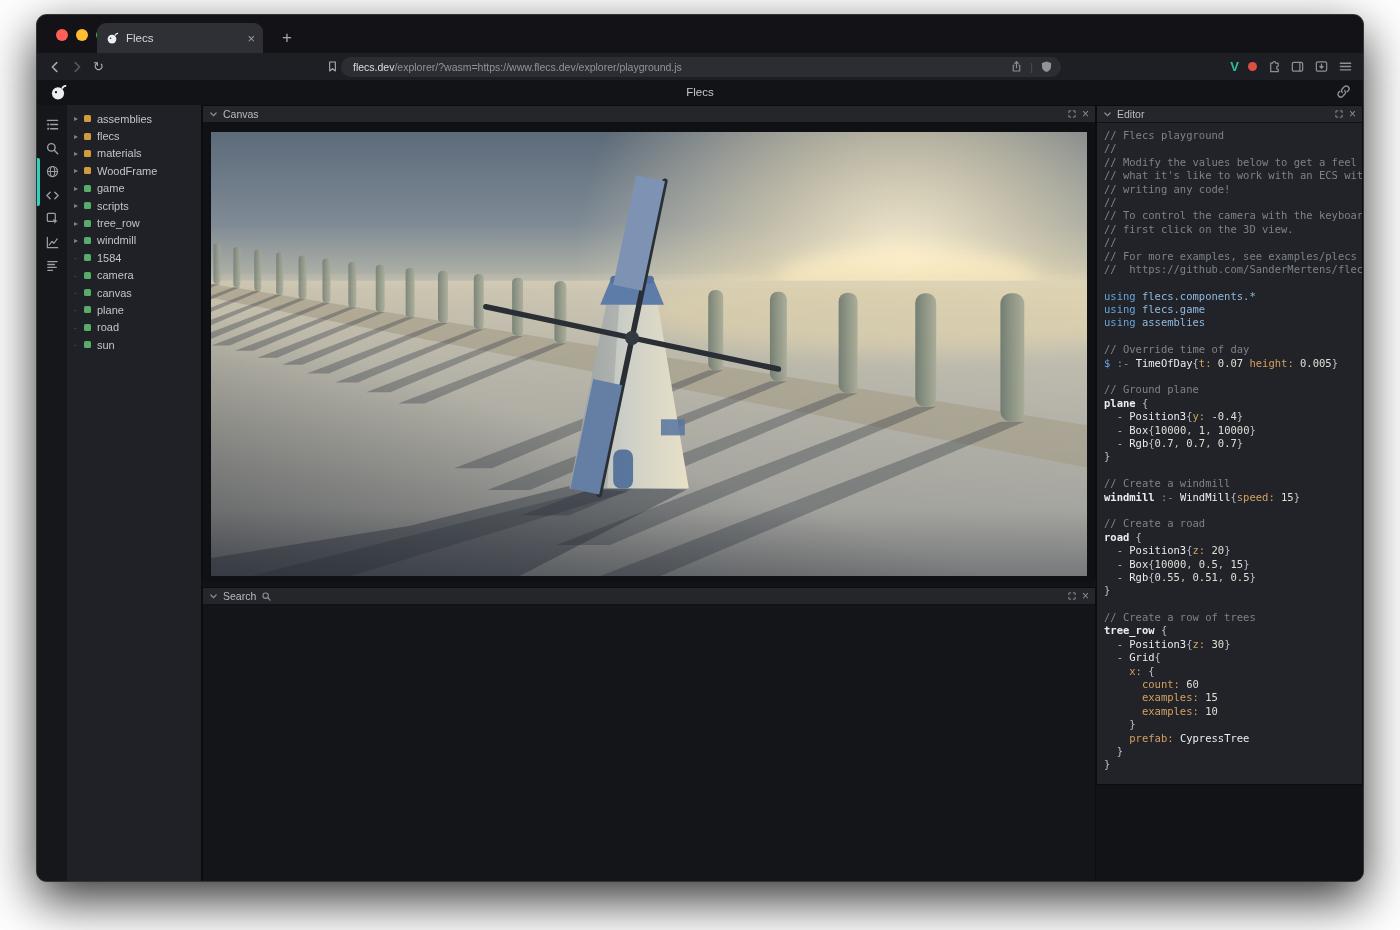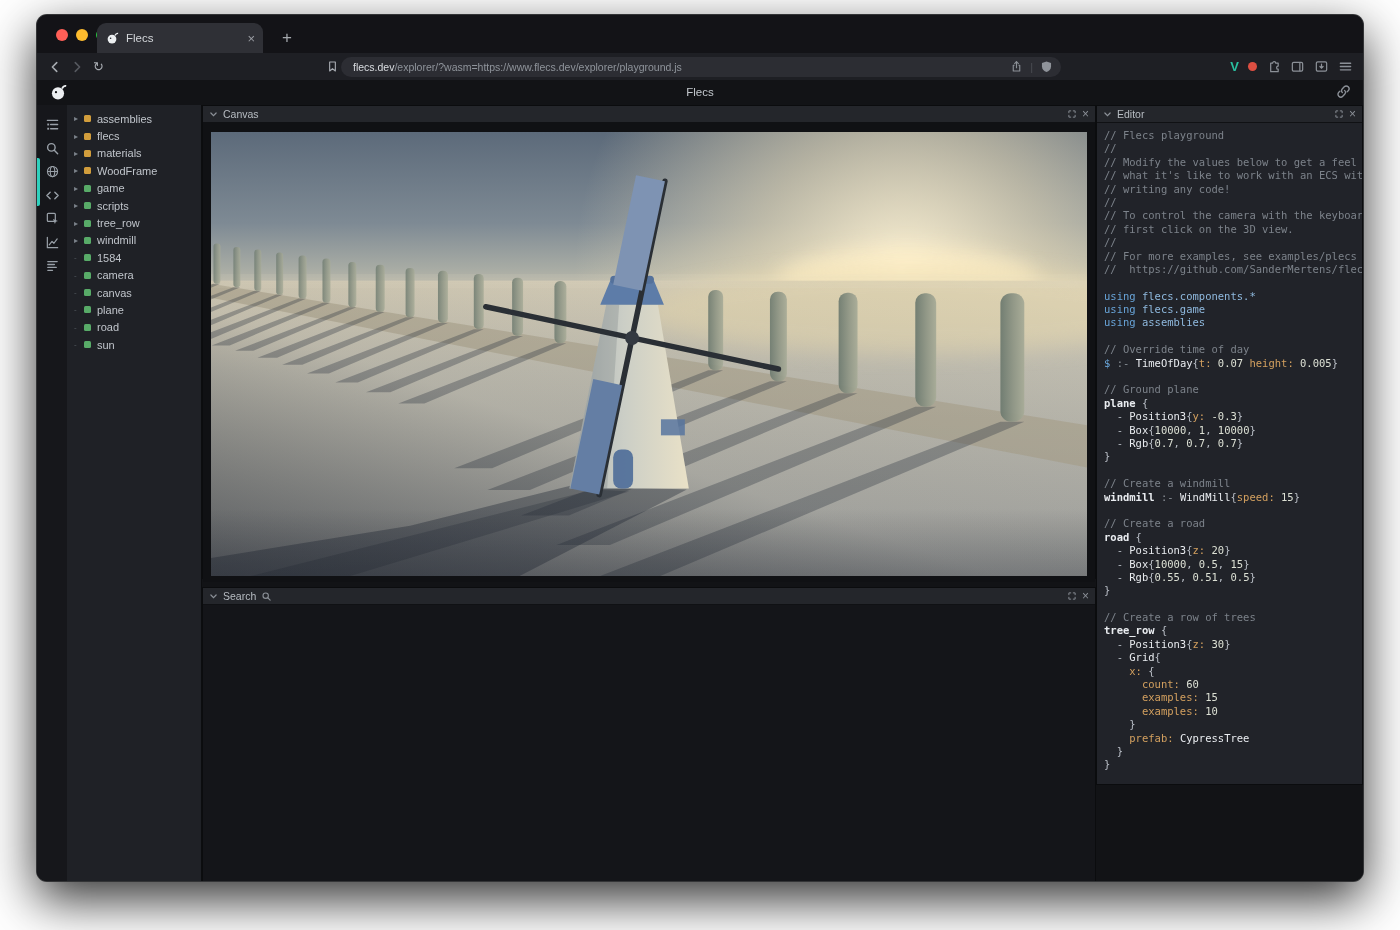--- a/index.html
+++ b/index.html
@@ -529,21 +529,21 @@
               <div class="code-line">&nbsp;</div>
               <div class="code-line"><span class="tk-k">using </span><span class="tk-kb">flecs.components.*</span></div>
               <div class="code-line"><span class="tk-k">using </span><span class="tk-kb">flecs.game</span></div>
               <div class="code-line"><span class="tk-k">using </span><span class="tk-kb">assemblies</span></div>
               <div class="code-line">&nbsp;</div>
               <div class="code-line"><span class="tk-c">// Override time of day</span></div>
               <div class="code-line"><span class="tk-k">$ </span><span class="tk-op">:- </span><span class="tk-t">TimeOfDay</span><span class="tk-w">{</span><span class="tk-p">t:</span><span class="tk-n"> 0.07 </span><span class="tk-p">height:</span><span class="tk-n"> 0.005</span><span class="tk-w">}</span></div>
               <div class="code-line">&nbsp;</div>
               <div class="code-line"><span class="tk-c">// Ground plane</span></div>
               <div class="code-line"><span class="tk-e">plane </span><span class="tk-w">{</span></div>
-              <div class="code-line"><span class="tk-w">  - </span><span class="tk-t">Position3</span><span class="tk-w">{</span><span class="tk-p">y:</span><span class="tk-n"> -0.3</span><span class="tk-w">}</span></div>
+              <div class="code-line"><span class="tk-w">  - </span><span class="tk-t">Position3</span><span class="tk-w">{</span><span class="tk-p">y:</span><span class="tk-n"> -0.4</span><span class="tk-w">}</span></div>
               <div class="code-line"><span class="tk-w">  - </span><span class="tk-t">Box</span><span class="tk-w">{</span><span class="tk-n">10000</span><span class="tk-w">, </span><span class="tk-n">1</span><span class="tk-w">, </span><span class="tk-n">10000</span><span class="tk-w">}</span></div>
               <div class="code-line"><span class="tk-w">  - </span><span class="tk-t">Rgb</span><span class="tk-w">{</span><span class="tk-n">0.7</span><span class="tk-w">, </span><span class="tk-n">0.7</span><span class="tk-w">, </span><span class="tk-n">0.7</span><span class="tk-w">}</span></div>
               <div class="code-line"><span class="tk-w">}</span></div>
               <div class="code-line">&nbsp;</div>
               <div class="code-line"><span class="tk-c">// Create a windmill</span></div>
               <div class="code-line"><span class="tk-e">windmill </span><span class="tk-op">:- </span><span class="tk-t">WindMill</span><span class="tk-w">{</span><span class="tk-p">speed:</span><span class="tk-n"> 15</span><span class="tk-w">}</span></div>
               <div class="code-line">&nbsp;</div>
               <div class="code-line"><span class="tk-c">// Create a road</span></div>
               <div class="code-line"><span class="tk-e">road </span><span class="tk-w">{</span></div>
               <div class="code-line"><span class="tk-w">  - </span><span class="tk-t">Position3</span><span class="tk-w">{</span><span class="tk-p">z:</span><span class="tk-n"> 20</span><span class="tk-w">}</span></div>

